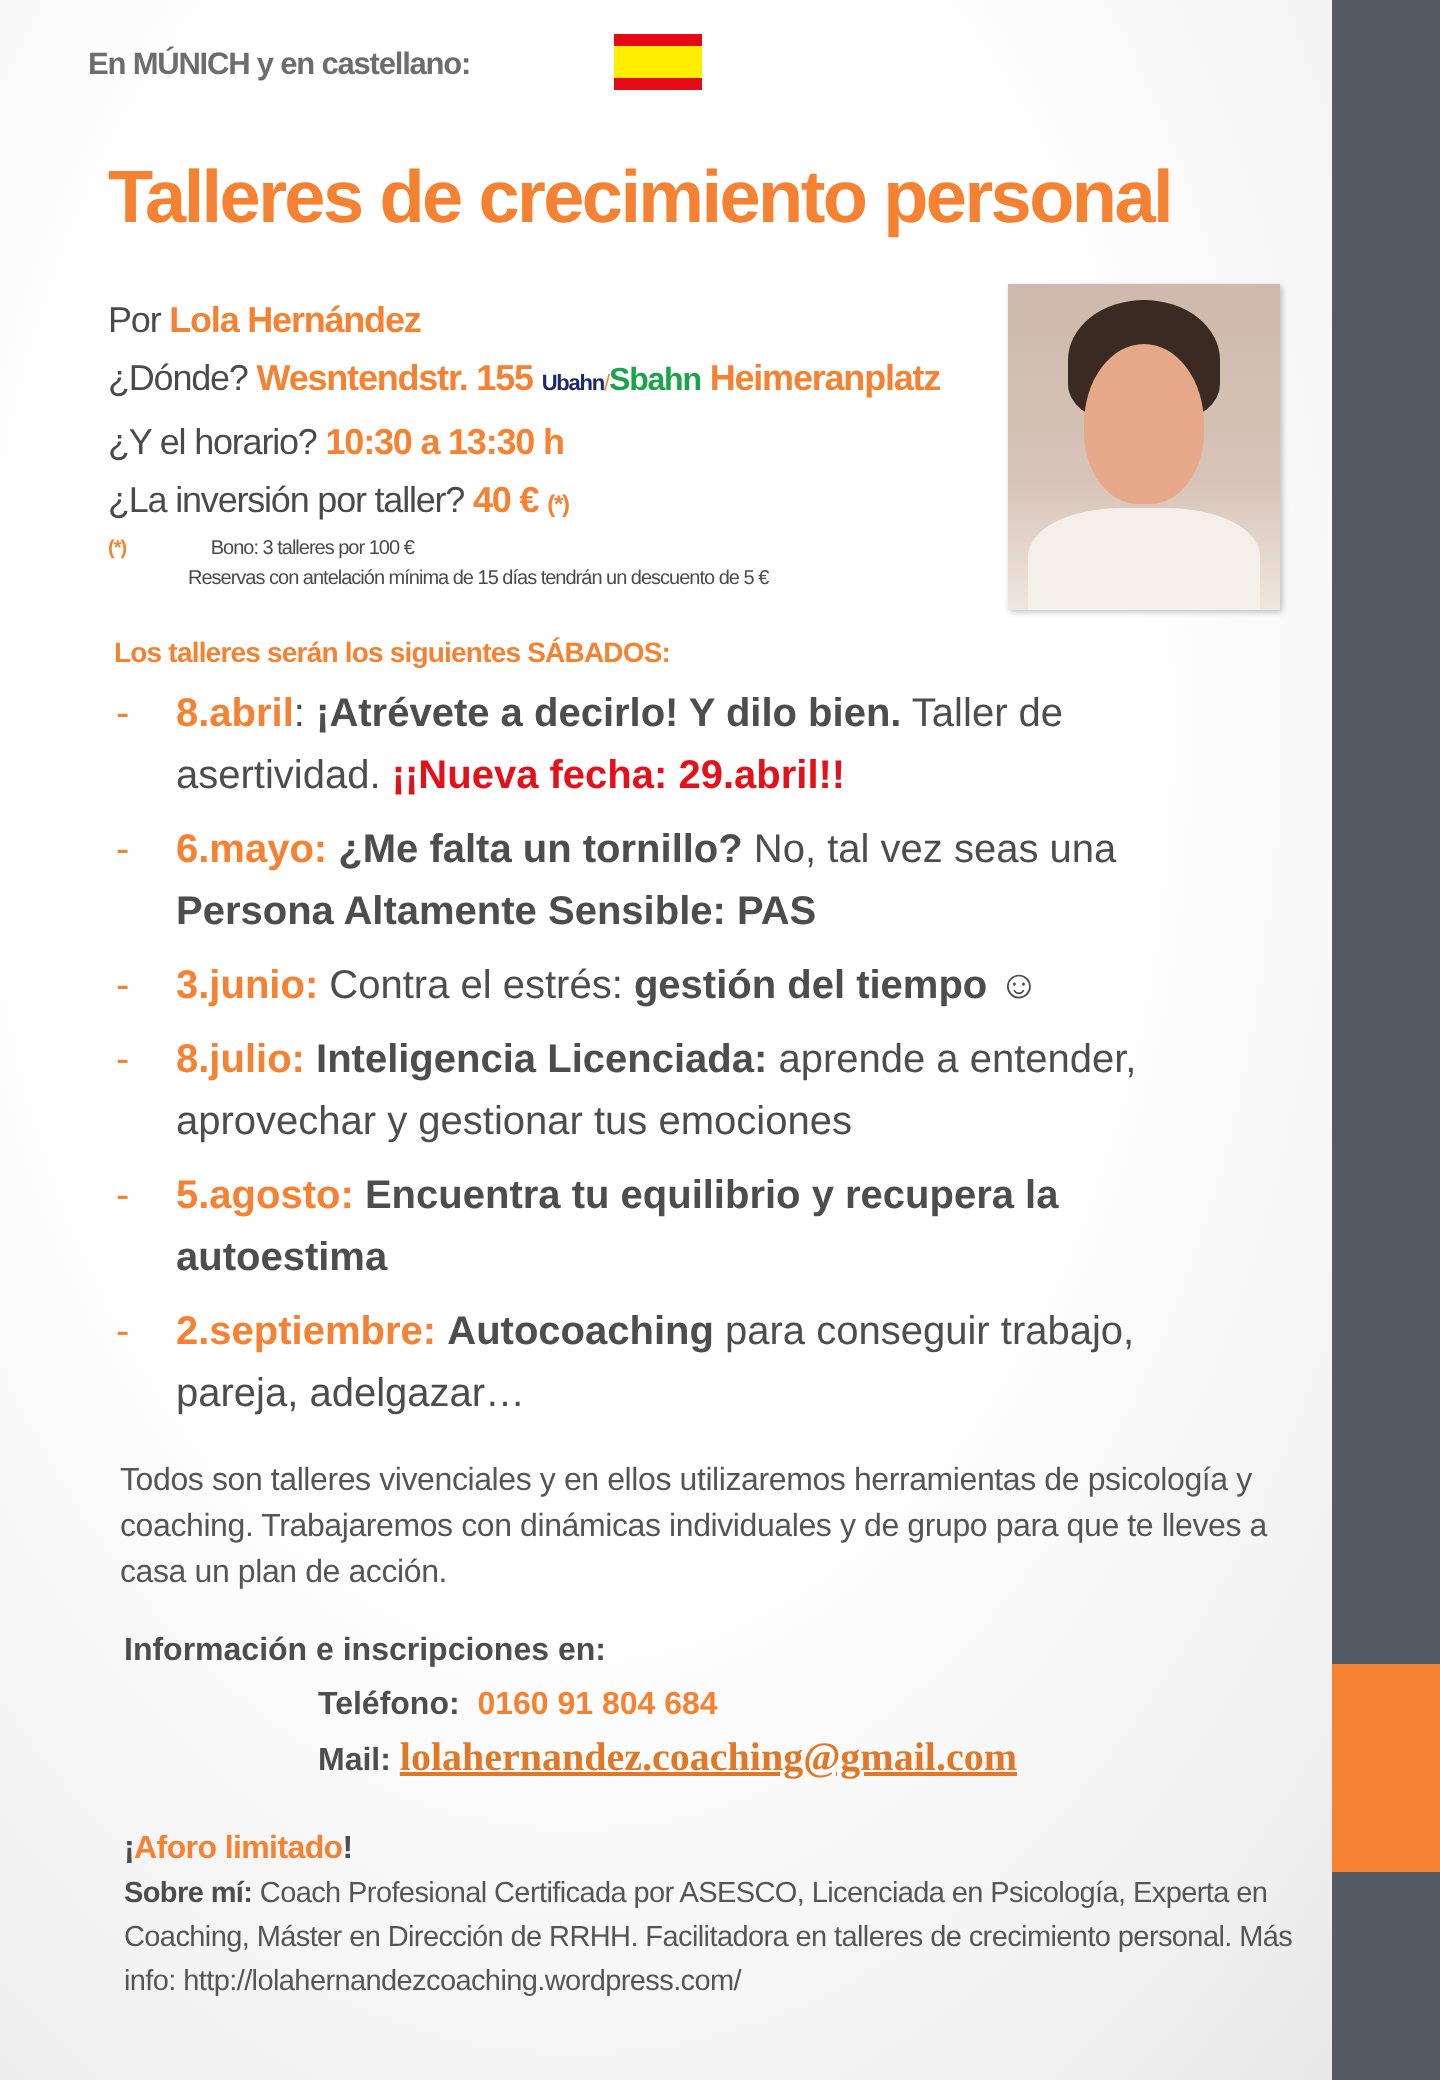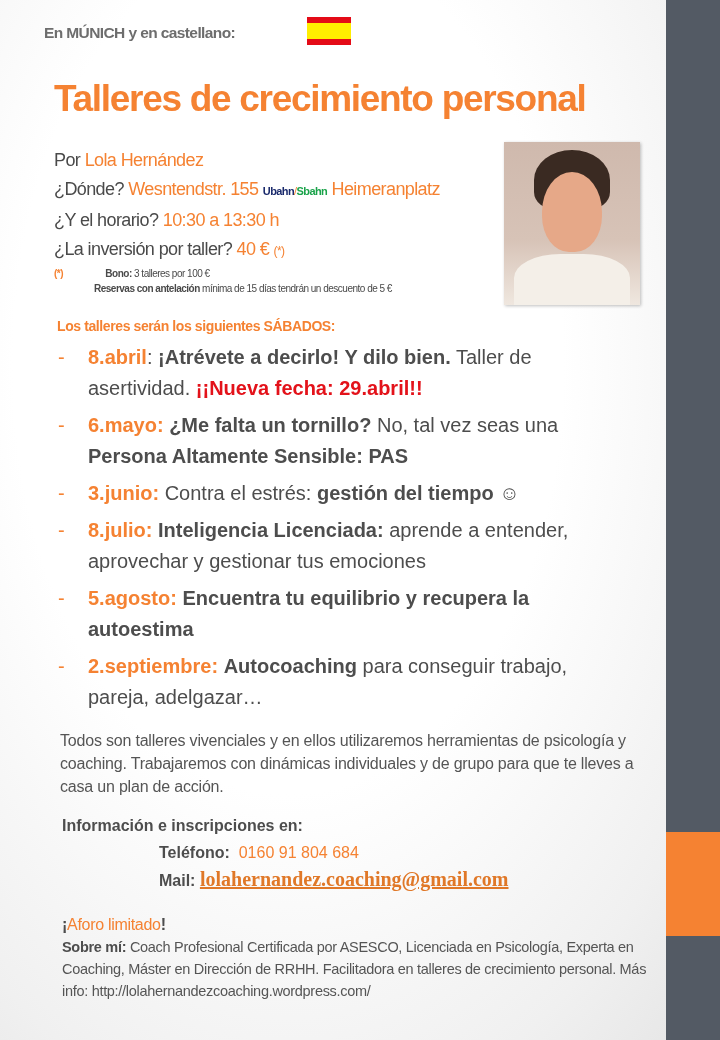--- a/index.html
+++ b/index.html
@@ -8,26 +8,26 @@
     font-family: "Liberation Sans", sans-serif; color:#595959; }
   .sidebar { position:absolute; left:666px; top:0; width:54px; height:1040px; background:#535a64; }
   .sidebar .accent { position:absolute; left:0; top:832px; width:54px; height:104px; background:#f58232; }
   .pretitle { position:absolute; left:44px; top:24px; font-size:15.5px; font-weight:bold; color:#6d6d6d; letter-spacing:-0.6px; }
   .flag { position:absolute; left:307px; top:17px; width:44px; height:28px; display:flex; flex-direction:column; }
   .flag .r { height:6px; background:#e40b17; }
   .flag .y { flex:1; background:#ffee00; }
   .title { position:absolute; left:54px; top:78px; font-size:37px; font-weight:bold; color:#f58232; letter-spacing:-1.3px; }
   .info { position:absolute; left:54px; top:146px; }
   .info .line { font-size:18px; color:#4a4a4a; line-height:29px; letter-spacing:-0.6px; white-space:nowrap; }
-  .orange { color:#f58232; font-weight:normal; }
+  .orange { color:#f58232; font-weight:bold; }
   .ubahn { color:#1a2a6c; font-size:11px; font-weight:bold; }
-  .sbahn { color:#1aa34a; font-size:11px; font-weight:bold; }
+  .sbahn { color:#1aa34a; font-size:16px; font-weight:bold; }
   .sep { color:#f58232; font-size:11px; }
   .small { font-size:10px; color:#4a4a4a; line-height:15px; letter-spacing:-0.5px; white-space:nowrap; }
-  .small b { font-weight:bold;padding-left:40px; }
+  .small b { font-weight:normal;padding-left:40px; }
   .ast { color:#f58232; font-weight:bold; }
   .photo { position:absolute; left:504px; top:142px; width:136px; height:163px;
     background:linear-gradient(180deg,#cfb9ad 0%,#d7c3b7 60%,#efe7df 100%); box-shadow:1px 1px 3px rgba(0,0,0,0.25); overflow:hidden; }
   .photo .hair { position:absolute; left:30px; top:8px; width:76px; height:60px; border-radius:50% 50% 30% 30%; background:#3a2a22; }
   .photo .face { position:absolute; left:38px; top:30px; width:60px; height:80px; border-radius:50% 50% 45% 45%; background:#e6a888; }
   .photo .body { position:absolute; left:10px; top:112px; width:116px; height:60px; border-radius:40% 40% 0 0; background:#f4efe8; }
   .sub { position:absolute; left:57px; top:318px; font-size:14px; font-weight:bold; color:#f58232; letter-spacing:-0.4px; }
   .list { position:absolute; left:58px; top:342px; width:560px; }
   .item { display:flex; font-size:20px; line-height:31px; color:#4d4d4d; margin-bottom:6px; }
   .item .dash { width:30px; flex:0 0 30px; color:#f58232; }

